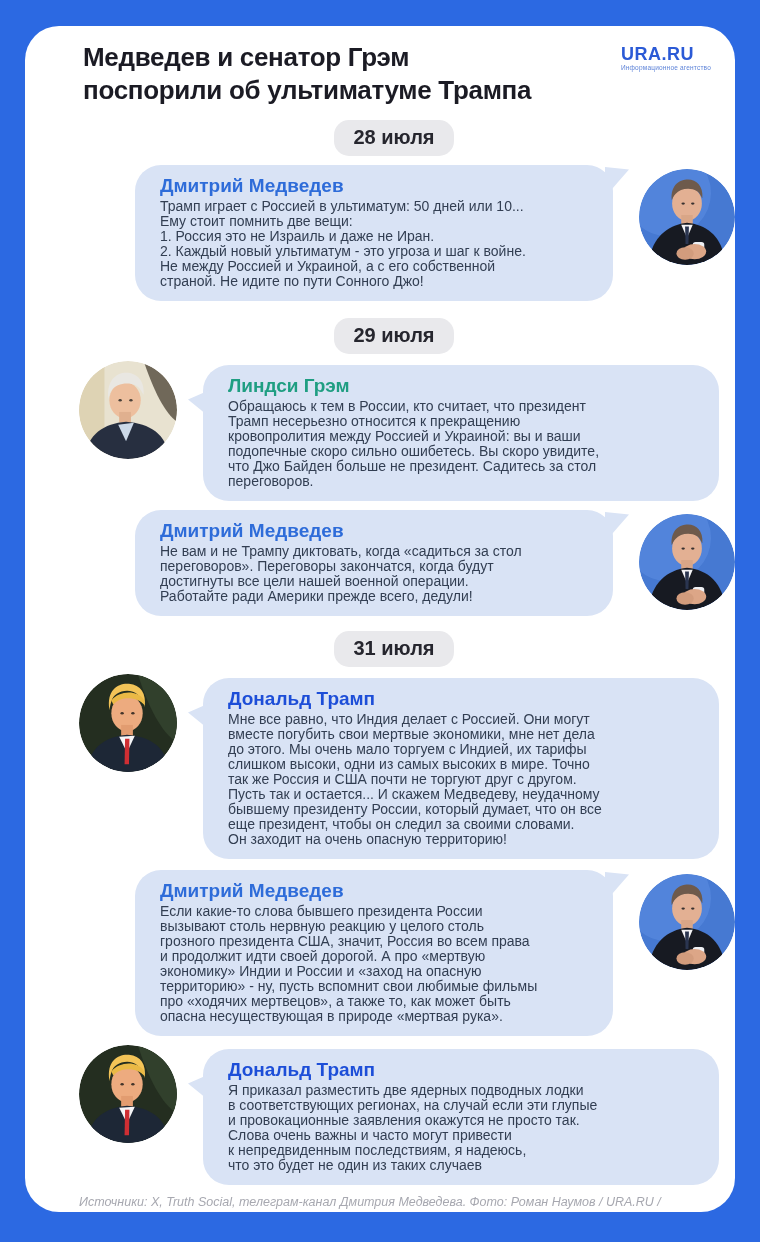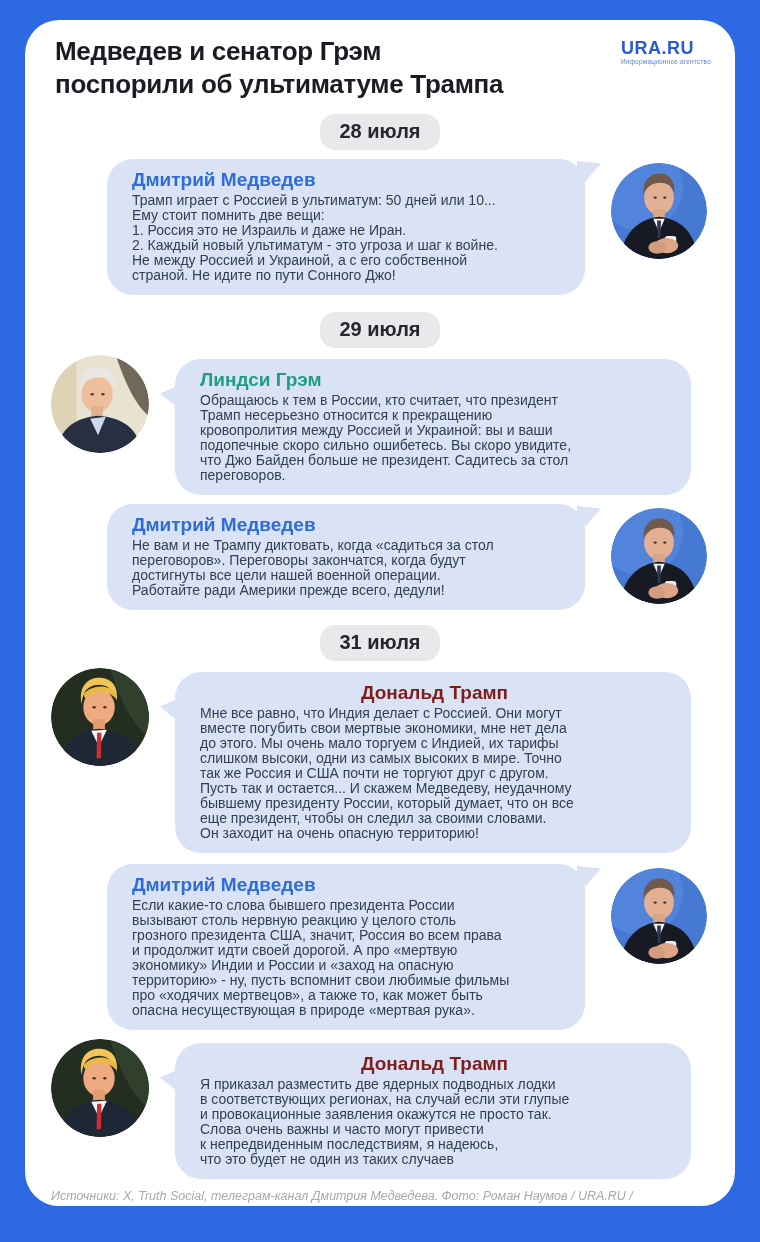--- a/index.html
+++ b/index.html
@@ -5,26 +5,27 @@
   html, body { margin: 0; padding: 0; }
   body {
     width: 760px; height: 1242px;
     background: #2c69e2;
     font-family: "Liberation Sans", sans-serif;
     position: relative;
     overflow: hidden;
   }
   .card {
     position: absolute;
-    left: 25px; top: 20px;
+    left: 25px; top: 26px;
     width: 710px; height: 1186px;
     background: #ffffff;
     border-radius: 34px;
     box-sizing: border-box;
     overflow: hidden;
+    padding-left: 28px;
   }
   
   .hdr {
     display: flex;
     justify-content: space-between;
     align-items: flex-start;
     padding: 15px 24px 0 30px;
   }
   .title {
     margin: 0;
@@ -102,21 +103,21 @@
     clip-path: polygon(100% 0, 0 35%, 100% 100%);
   }
   .speaker {
     font-size: 19px;
     font-weight: bold;
     line-height: 21px;
     margin-bottom: 3px;
   }
   .speaker.medvedev { color: #2e6cd9; }
   .speaker.graham   { color: #1f9e82; }
-  .speaker.trump    { color: #7f1d1d; text-align: center; }
+  .speaker.trump    { color: #1d4ed8; }
   .msg-text {
     font-size: 14px;
     line-height: 15px;
     color: #323e52;
     white-space: pre-line;
   }
   
   .footer {
     margin: 9px 28px 0 26px;
     font-size: 12.5px;

